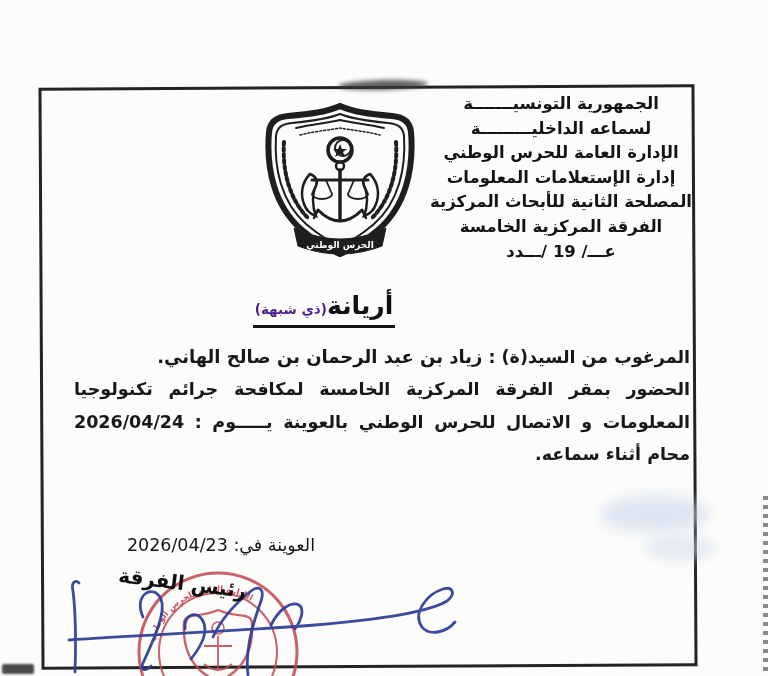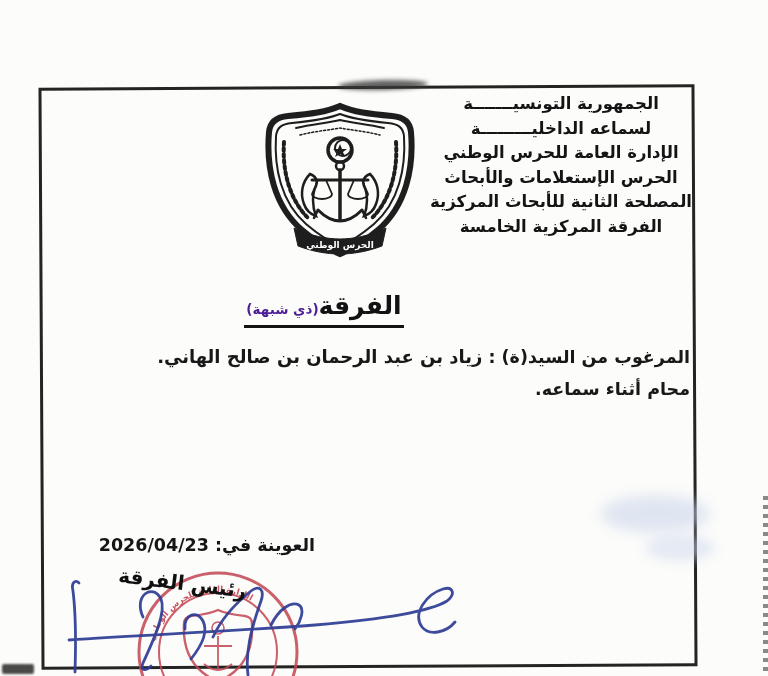--- a/index.html
+++ b/index.html
@@ -65,21 +65,21 @@
     position:absolute;right:78px;top:341px;width:616px;
     direction:rtl;font-size:17.5px;font-weight:700;color:#181818;
   }
   .body-line{line-height:32.4px;white-space:nowrap;}
   .body-line.just{text-align:justify;text-align-last:justify;white-space:normal;}
   .name-strong{font-size:18px;letter-spacing:.2px;text-align:right;}
   .addr-gap{display:inline-block;width:22px;}
   
   .date-line{
     position:absolute;right:453px;top:535px;
-    direction:rtl;font-size:17.5px;font-weight:700;color:#161616;
+    direction:rtl;font-size:17.5px;font-weight:400;color:#161616;
     white-space:nowrap;
   }
   
   .sig-title{
     position:absolute;left:118px;top:571px;
     direction:rtl;font-size:20px;font-weight:700;color:#101010;
     transform:rotate(7deg);white-space:nowrap;
   }
   .stamp{position:absolute;left:128px;top:566px;width:180px;height:110px;}
   .signature{position:absolute;left:55px;top:565px;width:420px;height:111px;}
@@ -93,23 +93,24 @@
   <div class="smudge-top"></div>
   <div class="mark-bottom-left"></div>
   <div class="perforation"></div>
   <div class="blue-smear-1"></div>
   <div class="blue-smear-2"></div>
 
   <div class="header">
     <div>الجمهورية التونسيـــــــة</div>
     <div>لسماعه الداخليـــــــــة</div>
     <div>الإدارة العامة للحرس الوطني</div>
-    <div>الحرس الإستعلامات والأبحاث</div>
+    <div>إدارة الإستعلامات المعلومات</div>
     <div>المصلحة الثانية للأبحاث المركزية</div>
     <div>الفرقة المركزية الخامسة</div>
+    <div>عـــ/ 19 /ـــدد</div>
   </div>
 
   <svg class="emblem" viewBox="0 0 164 156" xmlns="http://www.w3.org/2000/svg">
     <g stroke="#1e1e1e" fill="none" stroke-linecap="round">
 
       <path d="M82 4 C95 10 112 12 134 14 C146 15 152 20 153 30 C156 66 148 104 120 128 C106 140 93 147 82 152 C71 147 58 140 44 128 C16 104 8 66 11 30 C12 20 18 15 30 14 C52 12 69 10 82 4 Z" stroke-width="6"></path>
       <path d="M82 12 C94 17 110 19 130 21 C141 22 145 26 146 34 C148 66 141 100 116 122 C103 133 92 140 82 144 C72 140 61 133 48 122 C23 100 16 66 18 34 C19 26 23 22 34 21 C54 19 70 17 82 12 Z" stroke-width="2"></path>
 
       <path d="M26 40 C24 70 32 98 50 116" stroke-width="4" stroke-dasharray="3 3"></path>
       <path d="M138 40 C140 70 132 98 114 116" stroke-width="4" stroke-dasharray="3 3"></path>
@@ -132,29 +133,31 @@
       <path d="M52 72 C44 80 42 92 46 102 C48 108 52 112 58 114 C54 104 54 92 58 84 C60 79 58 74 52 72 Z" stroke-width="2.5"></path>
       <path d="M112 72 C120 80 122 92 118 102 C116 108 112 112 106 114 C110 104 110 92 106 84 C104 79 106 74 112 72 Z" stroke-width="2.5"></path>
     </g>
 
     <path d="M36 126 C52 134 70 137 82 137 C94 137 112 134 128 126 L124 144 C108 150 94 152 82 152 C70 152 56 150 40 144 Z" fill="#1e1e1e" stroke="#1e1e1e"></path>
     <text x="82" y="146" text-anchor="middle" font-size="9" font-weight="bold" fill="#ffffff">الحرس الوطني</text>
   </svg>
 
   <div class="title-wrap">
     <span class="title-inner">
-      <span class="title-main">الفرقة</span><span class="title-qualifier">(ذي شبهة)</span>
+      <span class="title-main">أريانة</span><span class="title-qualifier">(ذي شبهة)</span>
     </span>
   </div>
 
   <div class="body-block">
     <div class="body-line">
       <span>المرغوب من السيد(ة) :</span>
       <span class="name-strong">زياد بن عبد الرحمان بن صالح الهاني.</span>
     </div>
+    <div class="body-line just">الحضور بمقر الفرقة المركزية الخامسة لمكافحة جرائم تكنولوجيا</div>
+    <div class="body-line just">المعلومات و الاتصال للحرس الوطني بالعوينة يـــــوم : 2026/04/24</div>
     <div class="body-line">محام أثناء سماعه.</div>
   </div>
 
   <div class="date-line">العوينة في: 2026/04/23</div>
 
   <svg class="stamp" viewBox="0 0 180 110" xmlns="http://www.w3.org/2000/svg">
     <defs>
       <path id="arcTop" d="M 24 92 A 66 66 0 0 1 156 92"></path>
       <path id="arcBottom" d="M 34 110 A 56 56 0 0 0 146 110"></path>
     </defs>

